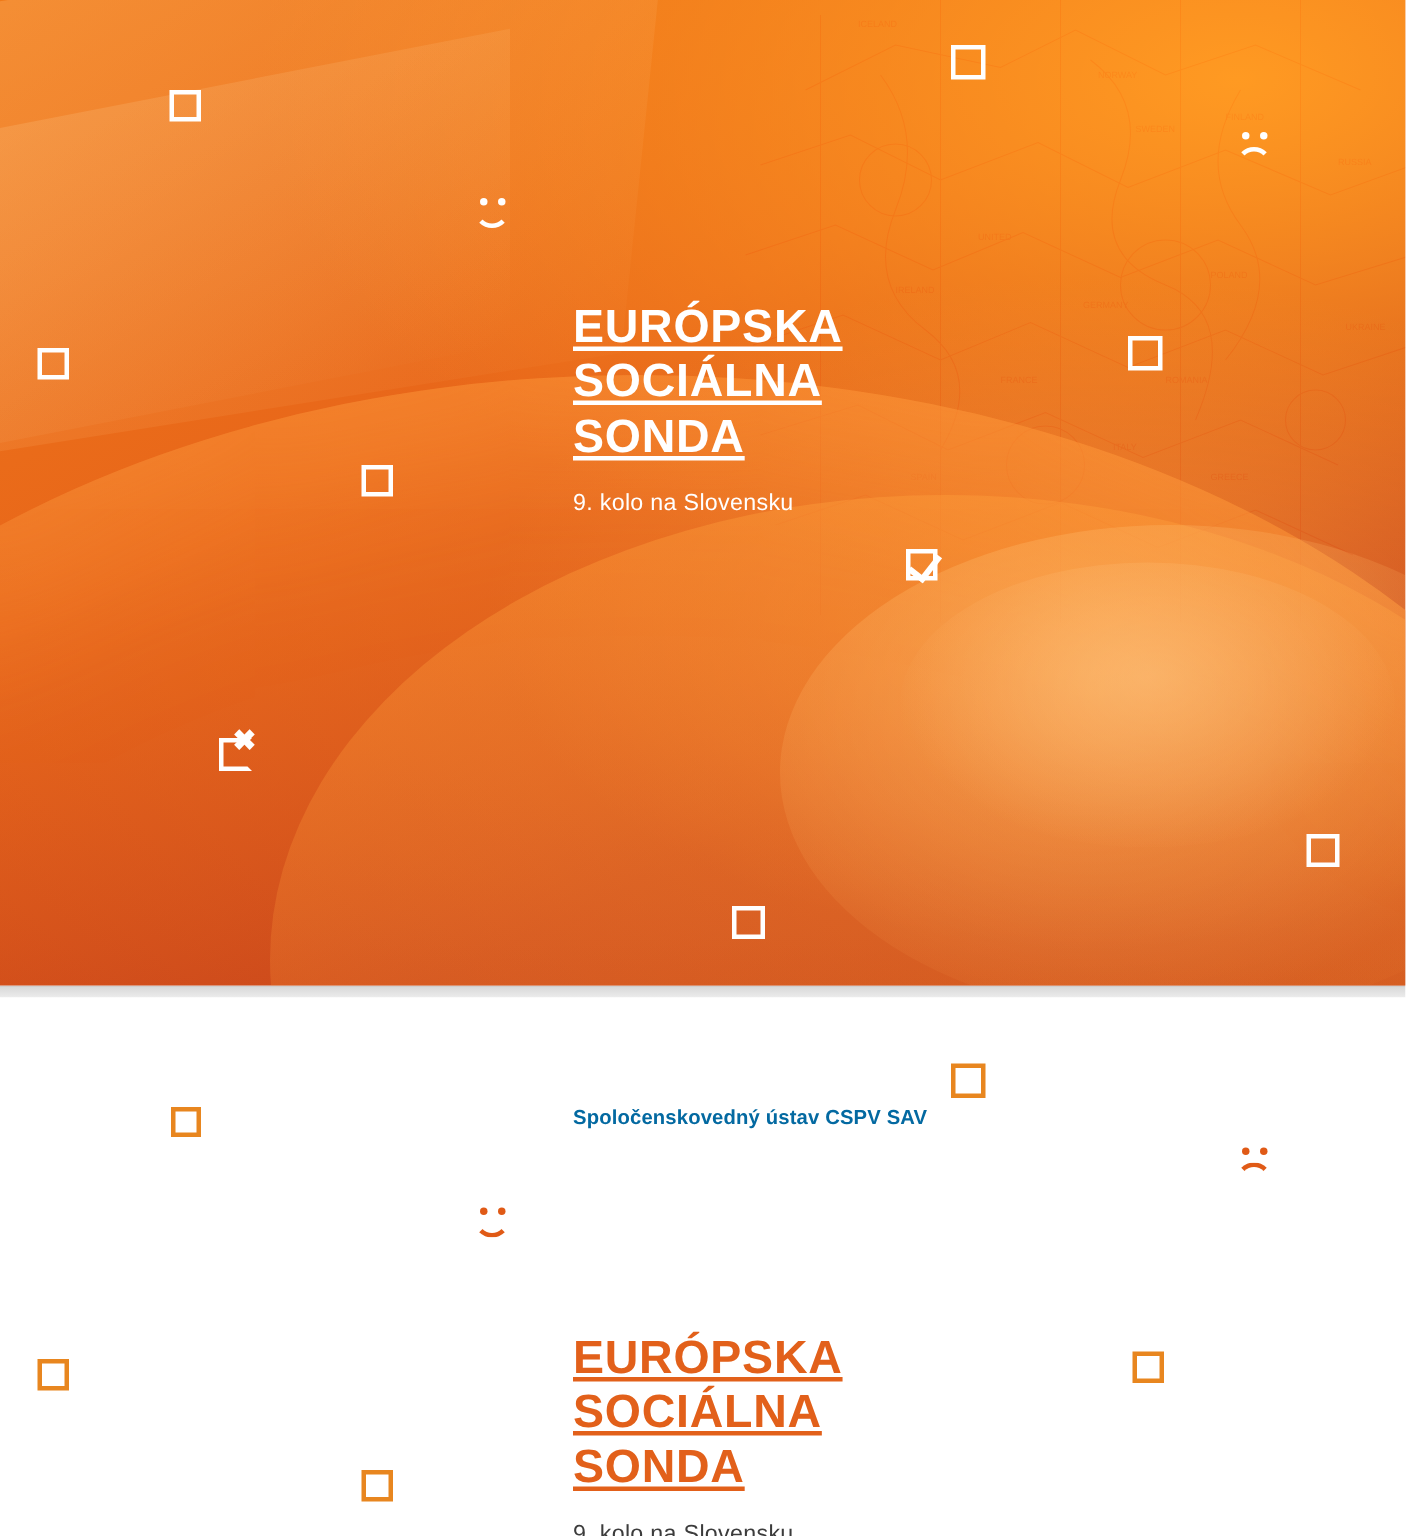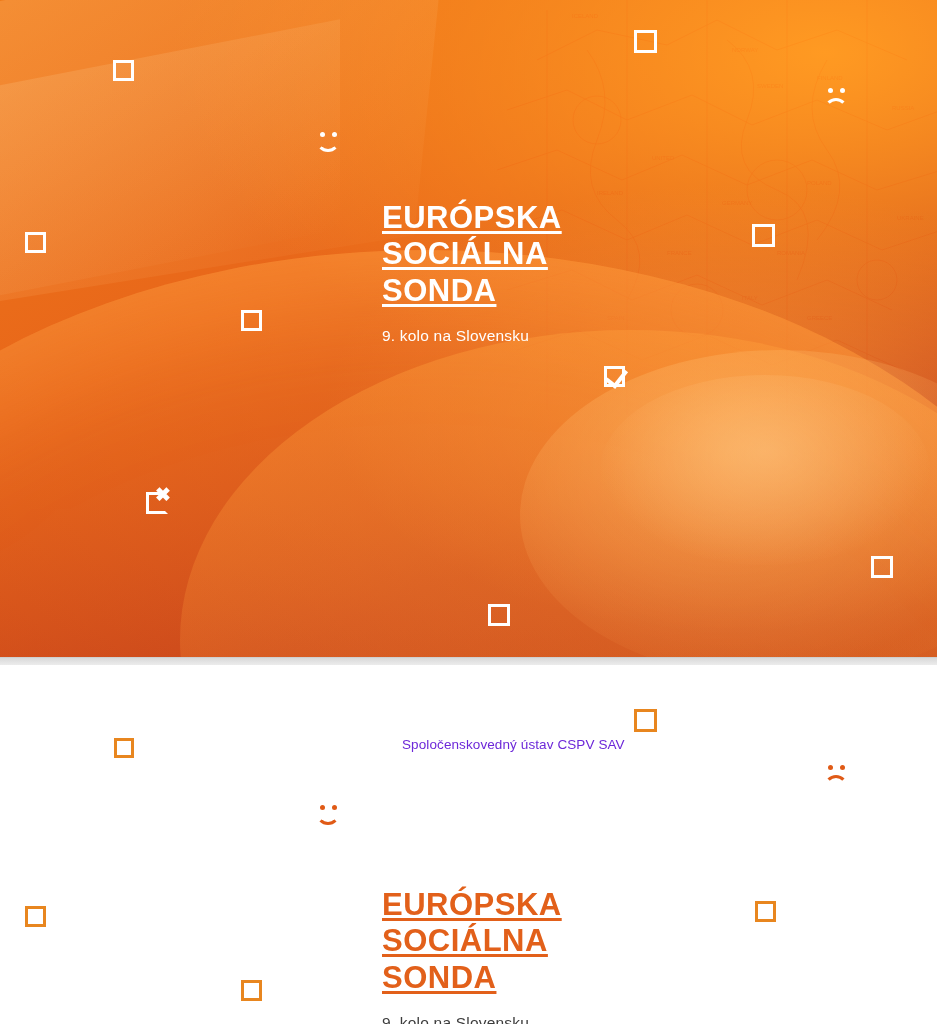--- a/index.html
+++ b/index.html
@@ -168,24 +168,24 @@
     border-top:1px solid #cfcfcf;
   }
 
   
   #page2 {
     height:359px;
     background:#ffffff;
   }
   .org-line {
     position:absolute;
-    left:402px; top:72px;
+    left:382px; top:72px;
     font-size:13.5px;
-    font-weight:normal;
-    color:#6d28d9;
+    font-weight:bold;
+    color:#0369a1;
     letter-spacing:0.1px;
   }
   .title-block2 { position:absolute; left:382px; top:222px; }
   .title-block2 .title-line { color:#e2601a; }
   .title-block2 .subtitle { color:#3c3c3c; }
 </style>
 </head>
 <body>
 
 <section class="panel" id="hero">

